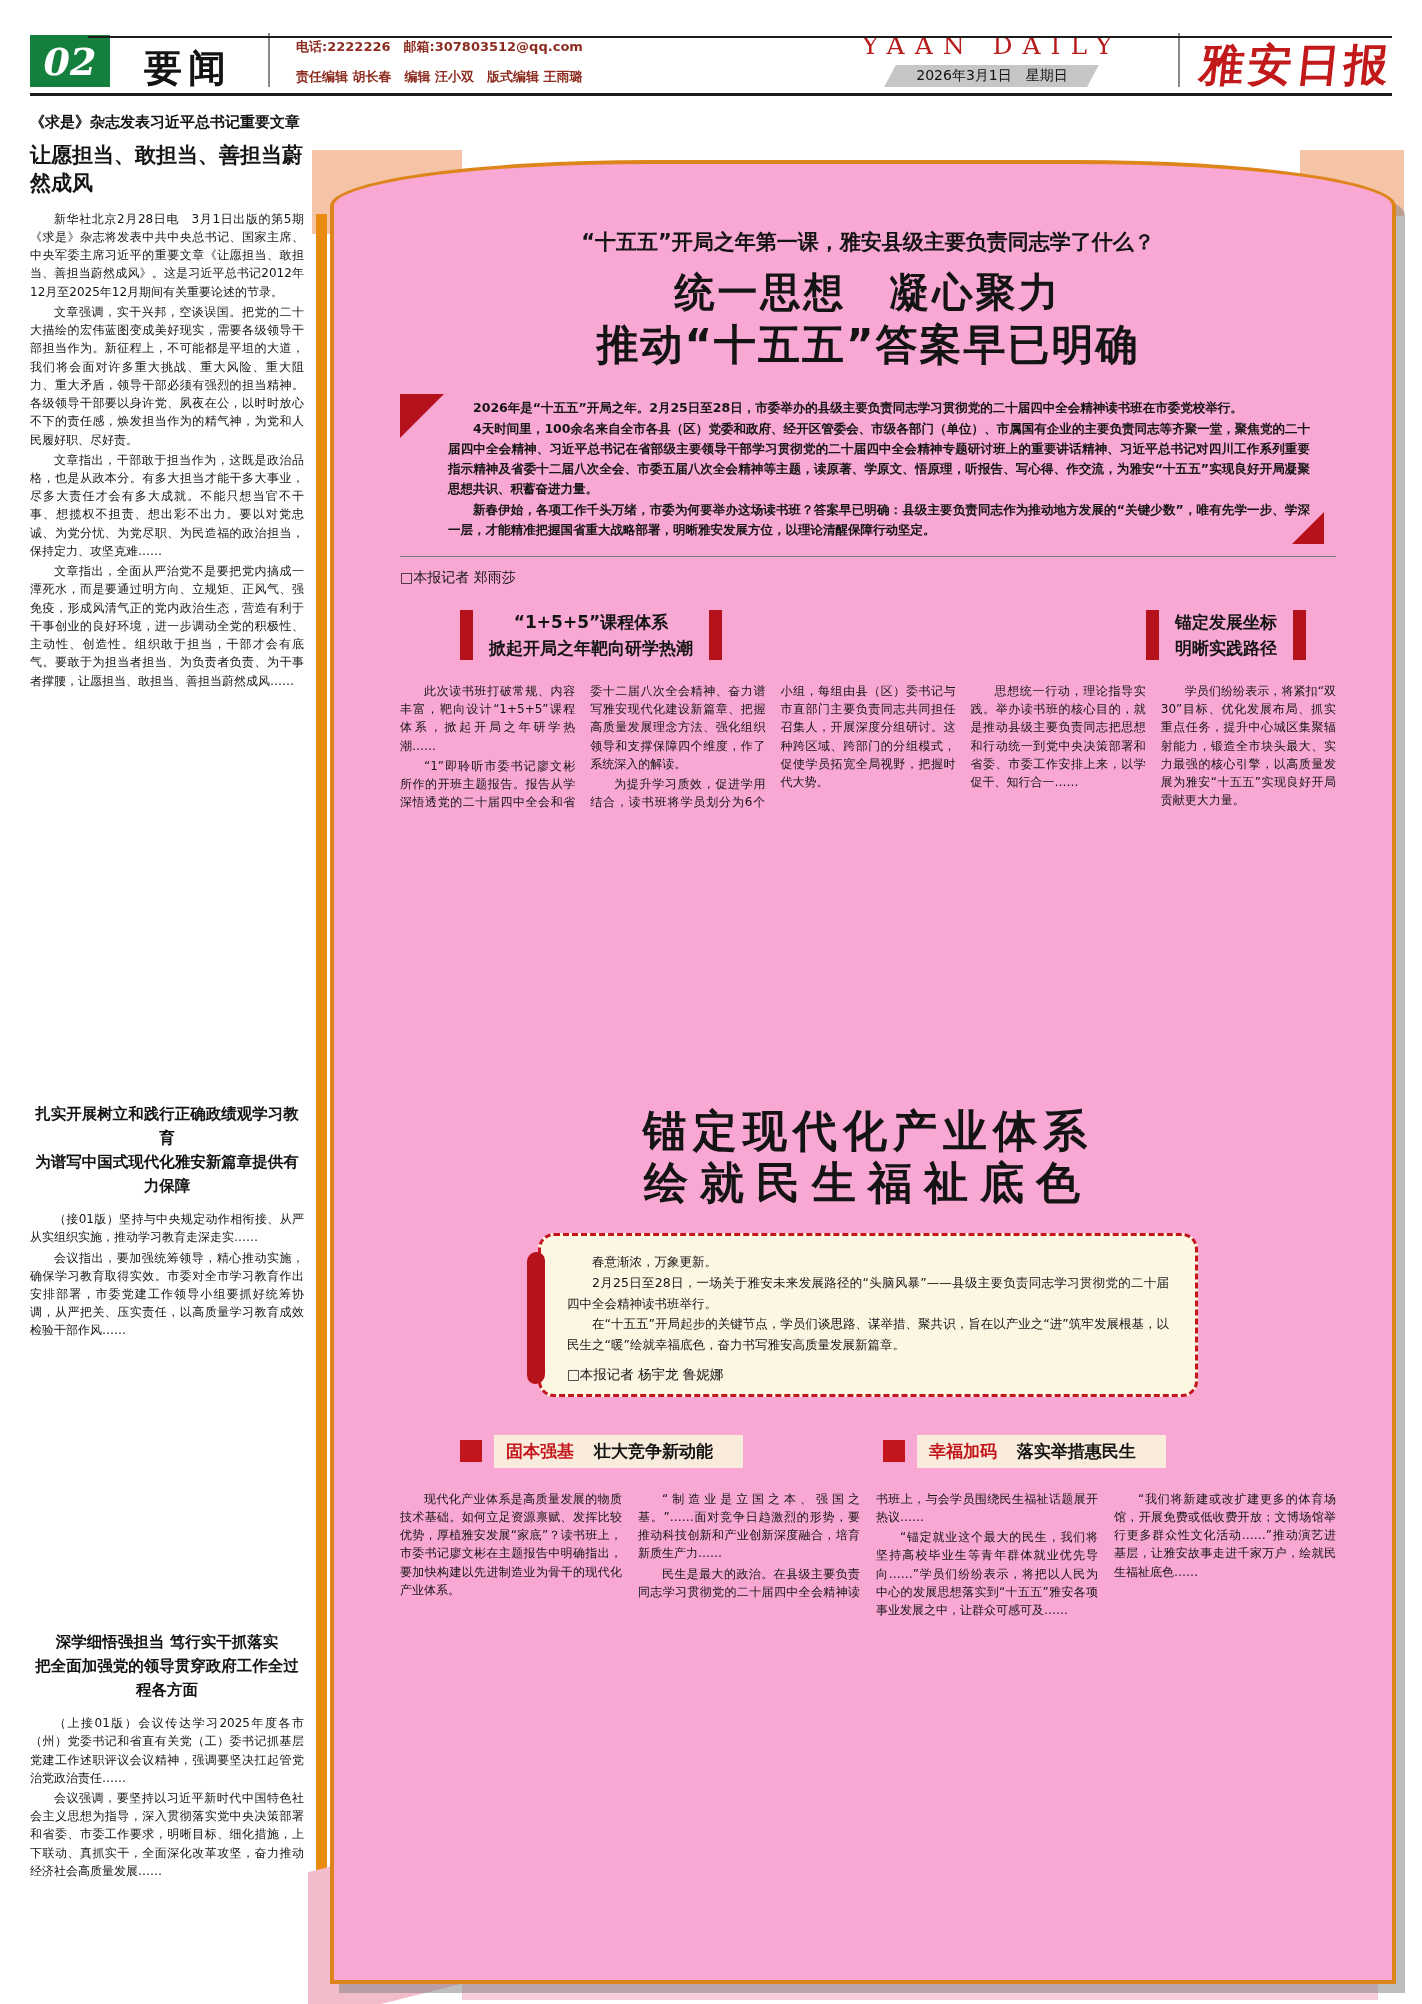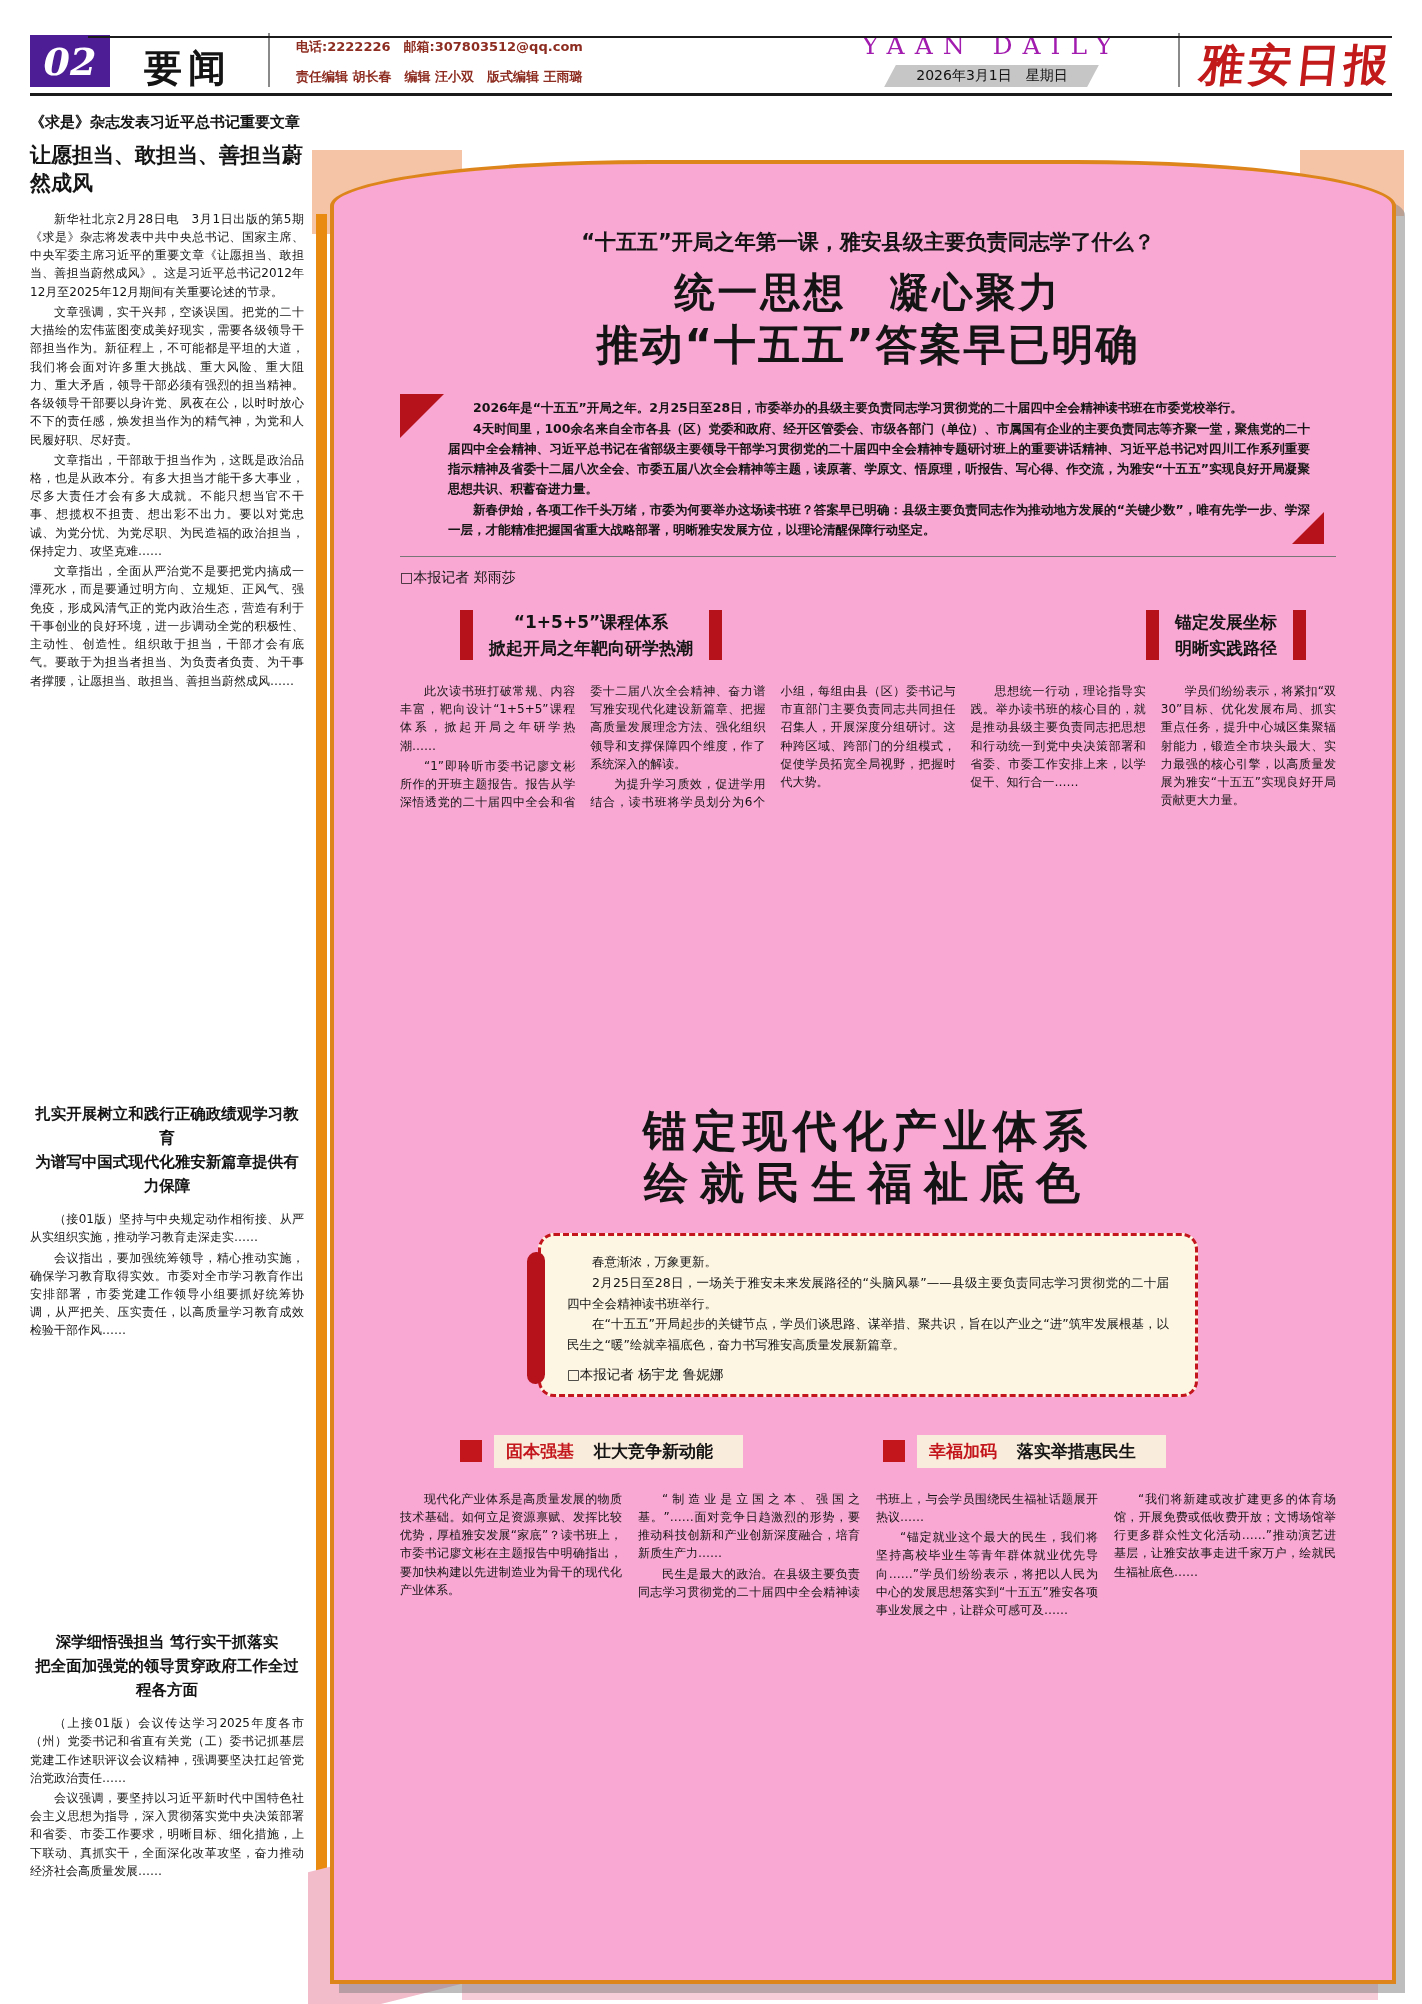--- a/index.html
+++ b/index.html
@@ -3,30 +3,30 @@
 <meta charset="utf-8">
 <style>
   html,body{margin:0;padding:0;background:#e9e9e9;}
   .page{position:relative;width:1422px;height:2004px;background:#ffffff;margin:0 auto;
         font-family:"DejaVu Sans","Liberation Sans",sans-serif;color:#141414;overflow:hidden;}
 
   
   .header{position:absolute;left:30px;top:22px;width:1362px;height:74px;display:flex;
           align-items:flex-end;border-bottom:3px solid #1b1b1b;padding-bottom:6px;box-sizing:border-box;}
   .header::before{content:"";position:absolute;top:14px;left:58px;right:0;height:2px;background:#1b1b1b;}
-  .badge-02{width:80px;height:52px;background:#4c1d95;color:#fff;display:flex;align-items:center;
+  .badge-02{width:80px;height:52px;background:#15803d;color:#fff;display:flex;align-items:center;
             justify-content:center;font-family:"DejaVu Serif","Liberation Serif",serif;
             font-style:italic;font-weight:bold;font-size:38px;}
   .section-title{font-size:38px;font-weight:bold;margin-left:34px;letter-spacing:6px;line-height:1;}
   .hdr-div{width:2px;height:54px;background:#8a8a8a;margin-left:36px;}
   .contact-block{margin-left:26px;display:flex;flex-direction:column;gap:12px;font-size:13px;
                  color:#8d2c20;font-weight:bold;padding-bottom:1px;white-space:nowrap;}
   .hdr-right{margin-left:auto;display:flex;align-items:flex-end;gap:20px;}
   .en-block{display:flex;flex-direction:column;align-items:center;gap:5px;}
-  .masthead-en{font-family:"DejaVu Serif","Liberation Serif",serif;font-size:25px;color:#a21caf;
+  .masthead-en{font-family:"DejaVu Serif","Liberation Serif",serif;font-size:25px;color:#b91c1c;
                letter-spacing:10px;white-space:nowrap;}
   .date-ribbon{position:relative;padding:2px 26px;font-size:14px;color:#111;white-space:nowrap;}
   .date-ribbon::before{content:"";position:absolute;inset:0;background:#c6c6c6;transform:skewX(-28deg);}
   .date-ribbon span{position:relative;}
   .masthead-cn{font-family:"DejaVu Serif","Liberation Serif",serif;font-weight:bold;font-size:44px;
                color:#c21a1a;transform:skewX(-6deg);letter-spacing:4px;line-height:1;white-space:nowrap;}
 
   
   .left-col{position:absolute;left:30px;top:112px;width:274px;height:1882px;}
   .a-kicker{font-size:15px;font-weight:bold;line-height:1.4;}

